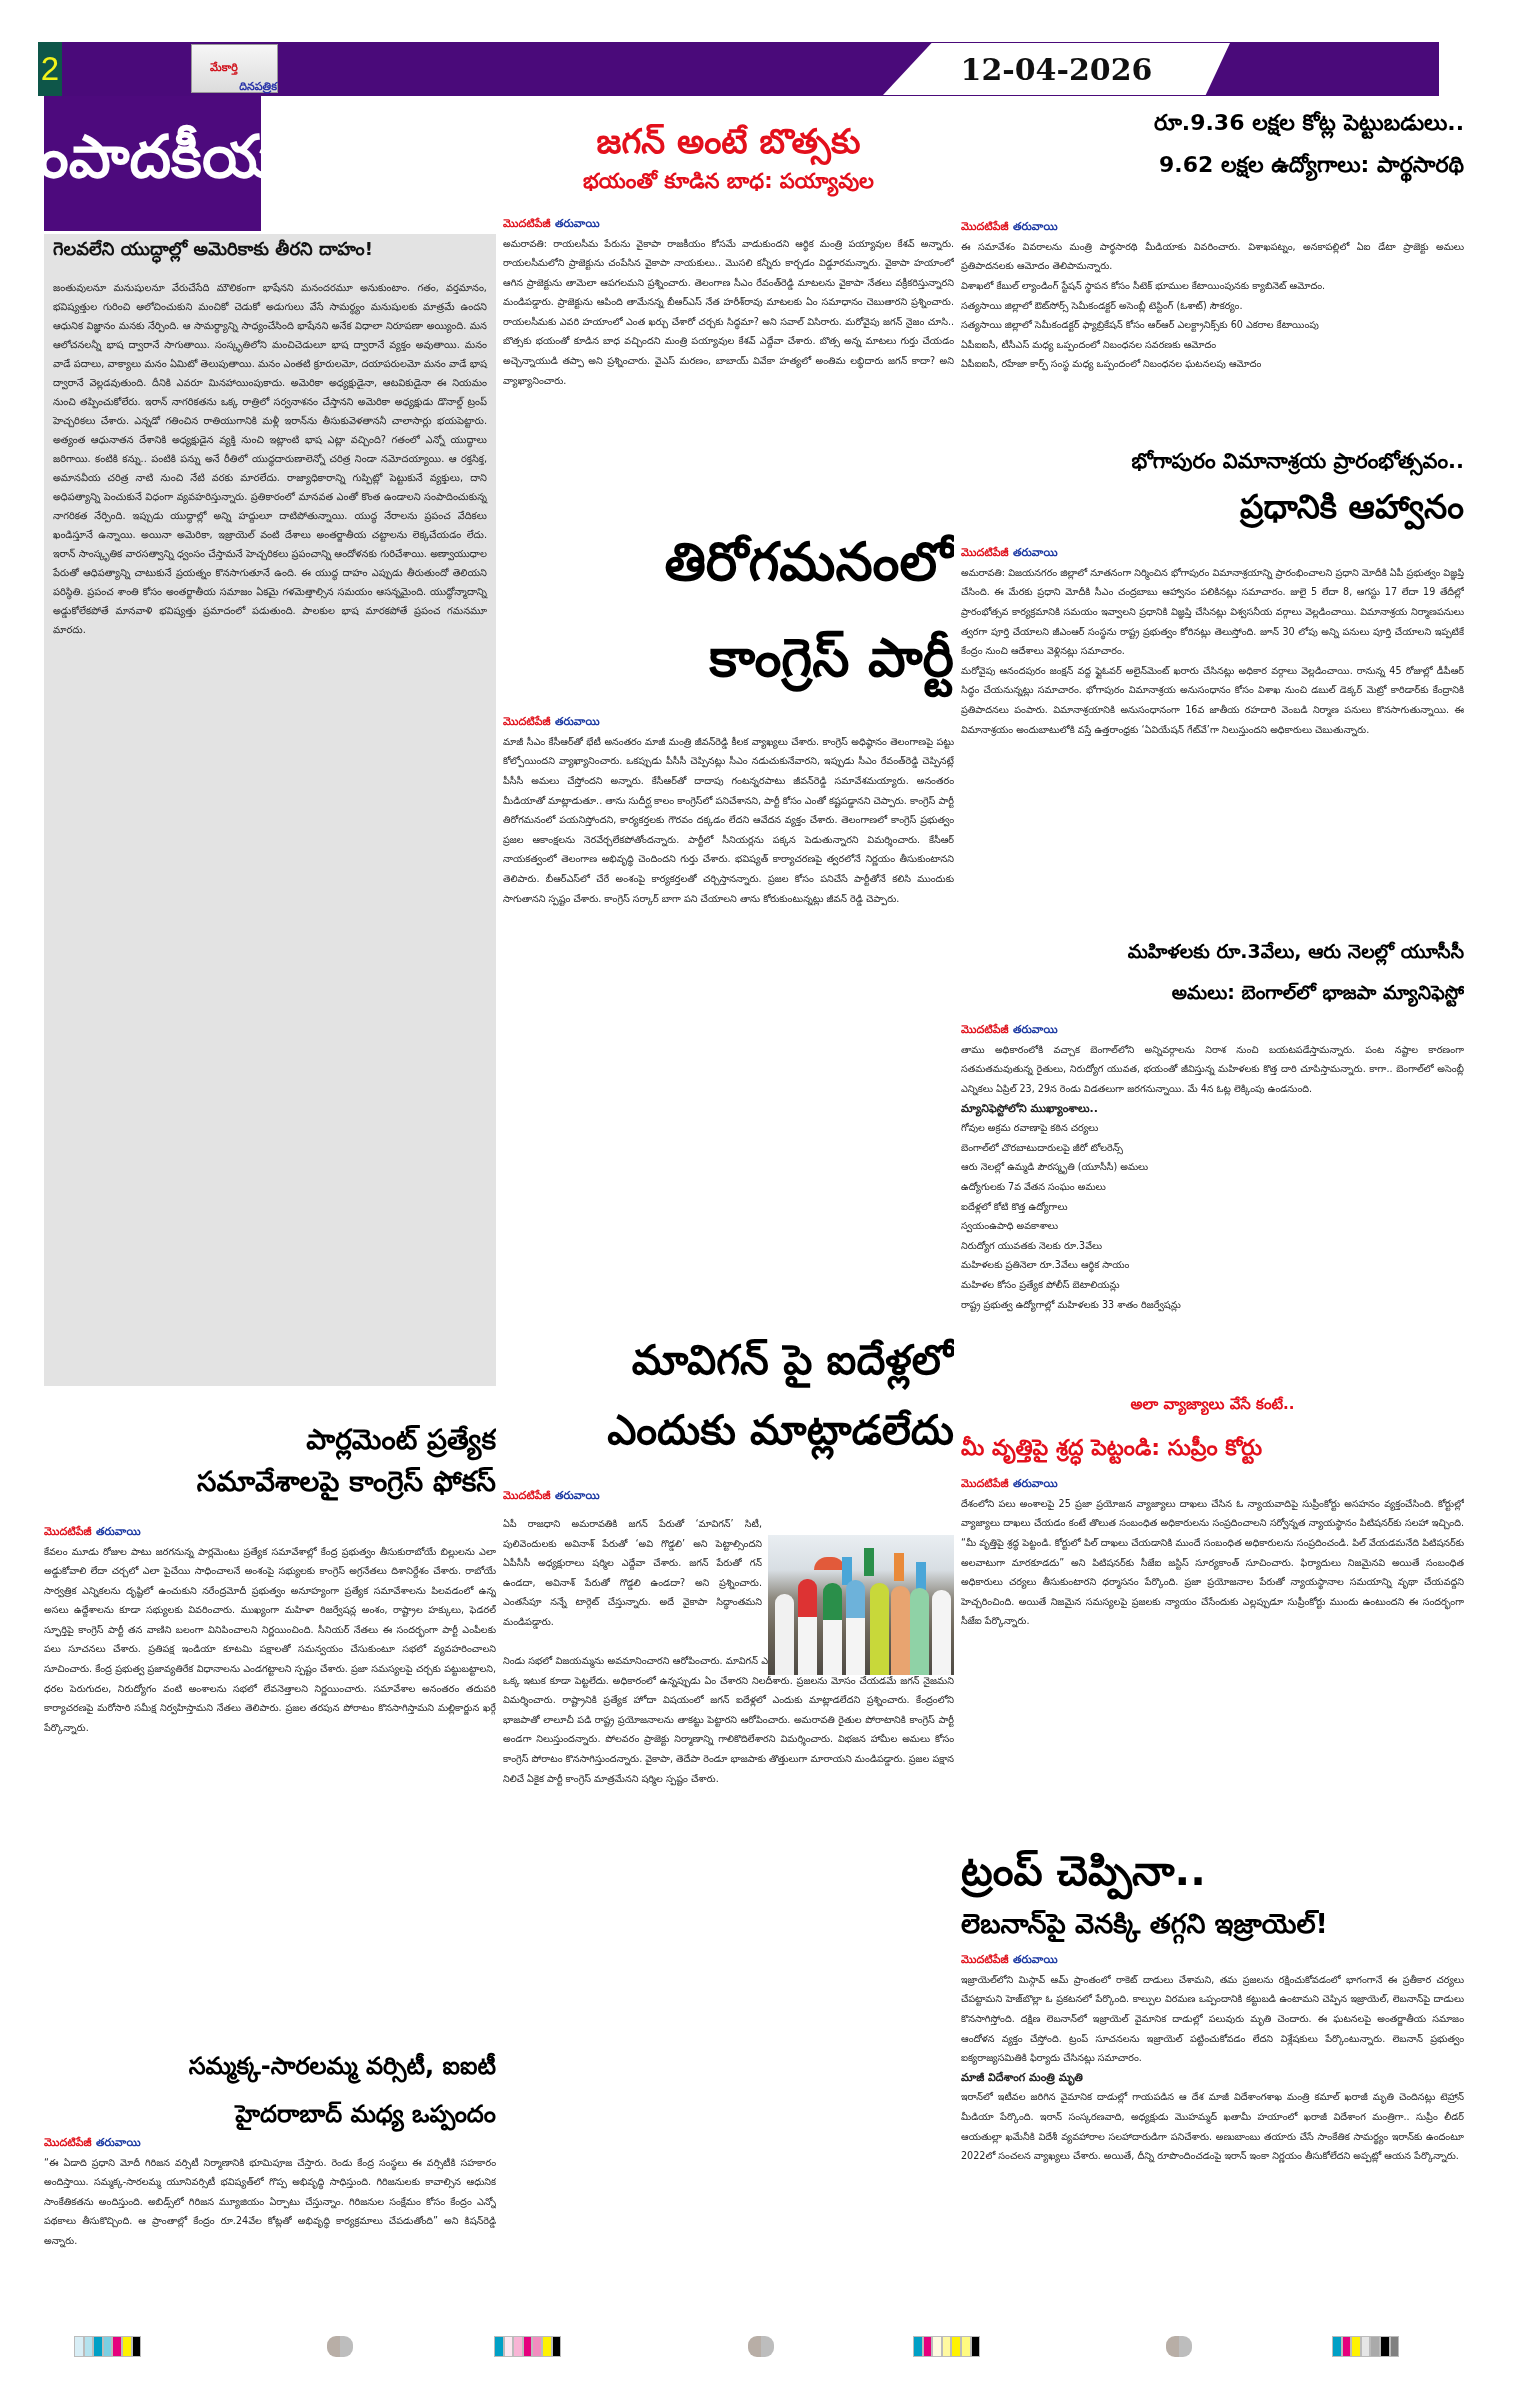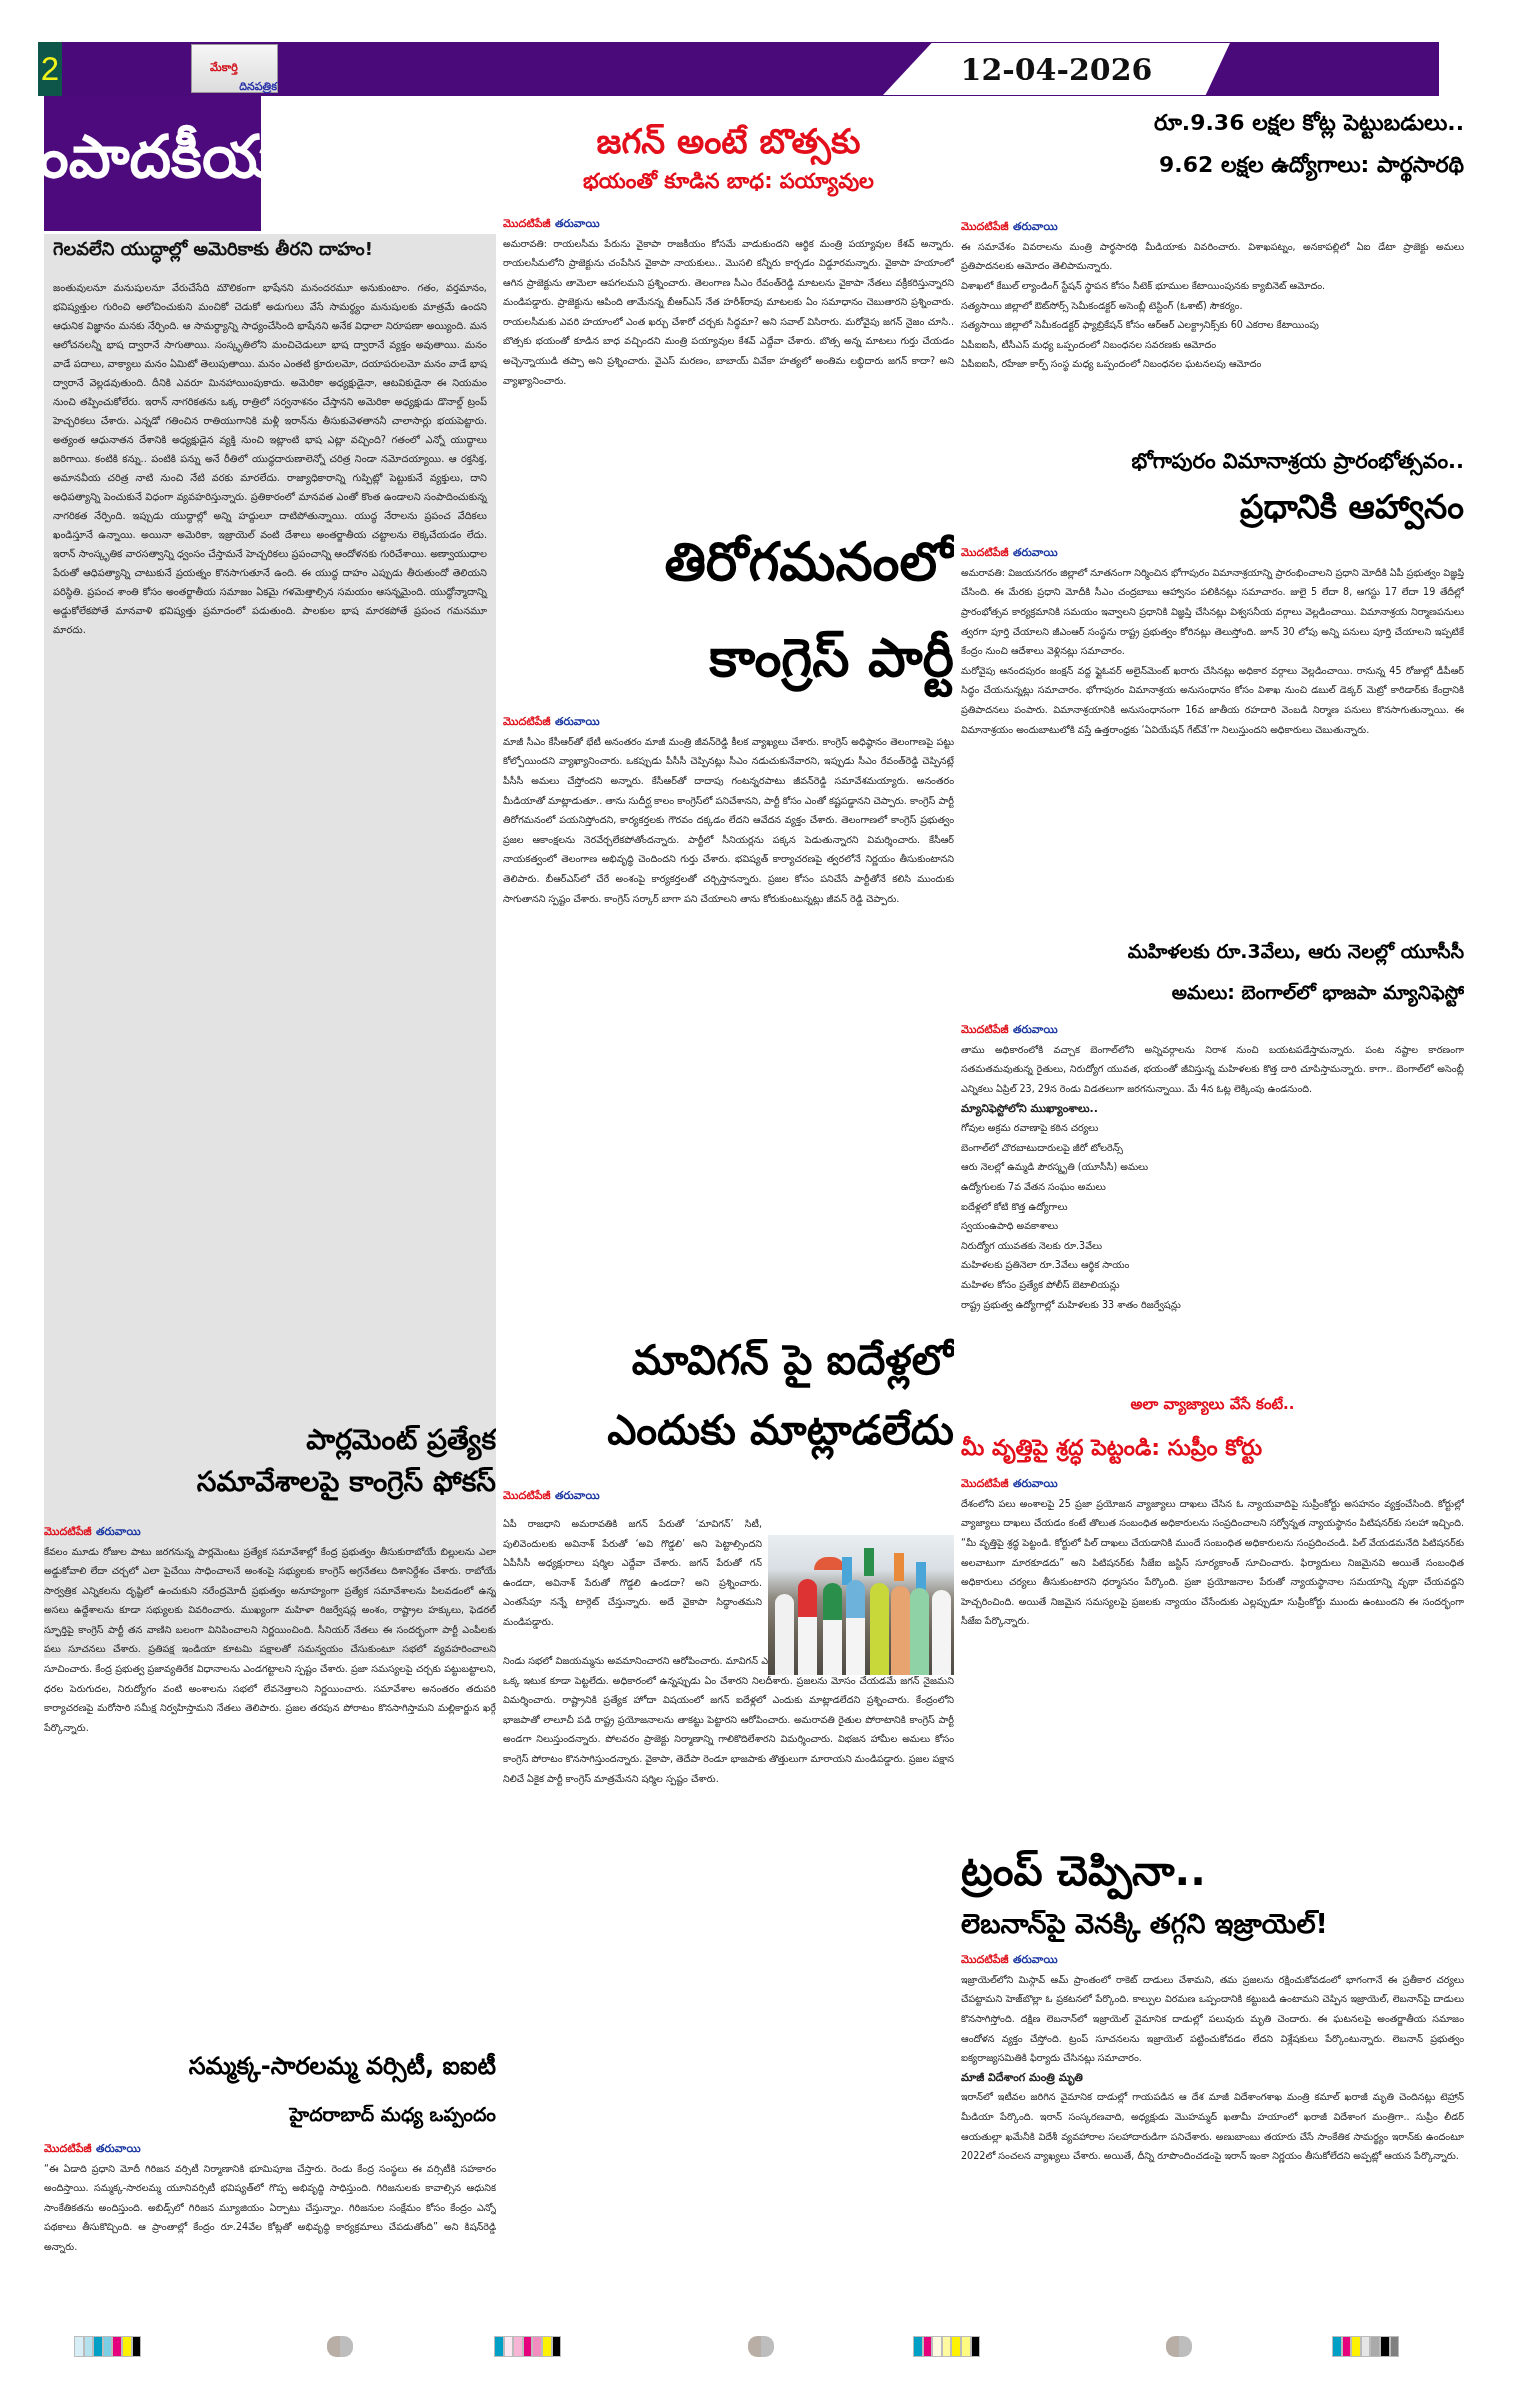--- a/index.html
+++ b/index.html
@@ -7,21 +7,21 @@
   body { font-family: "DejaVu Sans", sans-serif; color: #111; position: relative; }
 
   .masthead { position: absolute; left: 38px; top: 42px; width: 1401px; height: 54px; background: #4a0a7a; }
   .page-no { position: absolute; left: 38px; top: 42px; width: 24px; height: 54px; background: #0e5649; color: #f2f21a; font-size: 33px; line-height: 54px; text-align: center; font-family: "Liberation Sans", sans-serif; }
   .logo { position: absolute; left: 191px; top: 44px; width: 87px; height: 49px; background: linear-gradient(#f6f6f6, #dcdcdc); border: 0.7px solid #999; display: flex; align-items: center; justify-content: center; gap: 1.5px; font-weight: bold; font-size: 11px; padding-left: 18px; }
   .logo .l1 { color: #d0101a; }
   .logo .l2 { color: #2832a8; margin-top: 38px; }
   .date-box { position: absolute; left: 883px; top: 43px; width: 347px; height: 52px; background: #fff; clip-path: polygon(14% 0, 100% 0, 93% 100%, 0 100%); display: flex; align-items: center; justify-content: center; font-family: "DejaVu Serif", serif; font-weight: bold; font-size: 30px; color: #111; }
 
   .editorial-band { position: absolute; left: 44px; top: 96px; width: 217px; height: 135px; background: #4d0a7d; color: #fff; font-size: 59px; font-weight: bold; display: flex; align-items: center; justify-content: center; font-family: "DejaVu Sans", sans-serif; }
-  .editorial-col { position: absolute; left: 44px; top: 234px; width: 452px; height: 1424px; background: #e3e3e3; padding: 4.4px 9px; overflow: hidden; }
+  .editorial-col { position: absolute; left: 44px; top: 234px; width: 452px; height: 1152px; background: #e3e3e3; padding: 4.4px 9px; overflow: hidden; }
   .ed-head { font-size: 18px; font-weight: bold; margin-bottom: 13.3px; }
   .ed-body { font-size: 9.8px; line-height: 19px; text-align: justify; color: #222; }
 
   .col { position: absolute; overflow: hidden; }
   .cont { font-size: 11px; margin-bottom: 1.5px; }
   .cont .c1 { color: #e0141e; font-weight: bold; }
   .cont .c2 { color: #1d3aa3; font-weight: bold; margin-left: 4.4px; }
   .body { font-size: 9.6px; line-height: 19.6px; text-align: justify; color: #222; }
   .body p { margin: 0; }
   .h-black { font-weight: bold; color: #000; text-align: right; }
@@ -56,21 +56,21 @@
 
 <div class="col" style="left:44px; top:1419px; width:452px; height:591px;">
   <div class="h-black" style="font-size:28px; line-height:41px;">పార్లమెంట్ ప్రత్యేక</div>
   <div class="h-black" style="font-size:28px; line-height:44px; margin-bottom:21px;">సమావేశాలపై కాంగ్రెస్ ఫోకస్</div>
   <div class="cont"><span class="c1">మొదటిపేజీ</span><span class="c2">తరువాయి</span></div>
   <div class="body">కేవలం మూడు రోజుల పాటు జరగనున్న పార్లమెంటు ప్రత్యేక సమావేశాల్లో కేంద్ర ప్రభుత్వం తీసుకురాబోయే బిల్లులను ఎలా అడ్డుకోవాలి లేదా చర్చలో ఎలా పైచేయి సాధించాలనే అంశంపై సభ్యులకు కాంగ్రెస్ అగ్రనేతలు దిశానిర్దేశం చేశారు. రాబోయే సార్వత్రిక ఎన్నికలను దృష్టిలో ఉంచుకుని నరేంద్రమోదీ ప్రభుత్వం అనూహ్యంగా ప్రత్యేక సమావేశాలను పిలవడంలో ఉన్న అసలు ఉద్దేశాలను కూడా సభ్యులకు వివరించారు. ముఖ్యంగా మహిళా రిజర్వేషన్ల అంశం, రాష్ట్రాల హక్కులు, ఫెడరల్ స్ఫూర్తిపై కాంగ్రెస్ పార్టీ తన వాణిని బలంగా వినిపించాలని నిర్ణయించింది. సీనియర్ నేతలు ఈ సందర్భంగా పార్టీ ఎంపీలకు పలు సూచనలు చేశారు. ప్రతిపక్ష ఇండియా కూటమి పక్షాలతో సమన్వయం చేసుకుంటూ సభలో వ్యవహరించాలని సూచించారు. కేంద్ర ప్రభుత్వ ప్రజావ్యతిరేక విధానాలను ఎండగట్టాలని స్పష్టం చేశారు. ప్రజా సమస్యలపై చర్చకు పట్టుబట్టాలని, ధరల పెరుగుదల, నిరుద్యోగం వంటి అంశాలను సభలో లేవనెత్తాలని నిర్ణయించారు. సమావేశాల అనంతరం తదుపరి కార్యాచరణపై మరోసారి సమీక్ష నిర్వహిస్తామని నేతలు తెలిపారు. ప్రజల తరపున పోరాటం కొనసాగిస్తామని మల్లికార్జున ఖర్గే పేర్కొన్నారు.</div>
 </div>
 
 <div class="col" style="left:44px; top:2040px; width:452px; height:296px;">
   <div class="h-black" style="font-size:24px; line-height:52px;">సమ్మక్క-సారలమ్మ వర్సిటీ, ఐఐటీ</div>
-  <div class="h-black" style="font-size:19px; line-height:44px; margin-bottom:6px;">హైదరాబాద్ మధ్య ఒప్పందం</div>
+  <div class="h-black" style="font-size:24px; line-height:44px; ">హైదరాబాద్ మధ్య ఒప్పందం</div>
   <div class="cont"><span class="c1">మొదటిపేజీ</span><span class="c2">తరువాయి</span></div>
   <div class="body">“ఈ ఏడాది ప్రధాని మోదీ గిరిజన వర్సిటీ నిర్మాణానికి భూమిపూజ చేస్తారు. రెండు కేంద్ర సంస్థలు ఈ వర్సిటీకి సహకారం అందిస్తాయి. సమ్మక్క-సారలమ్మ యూనివర్సిటీ భవిష్యత్‌లో గొప్ప అభివృద్ధి సాధిస్తుంది. గిరిజనులకు కావాల్సిన ఆధునిక సాంకేతికతను అందిస్తుంది. అబిడ్స్‌లో గిరిజన మ్యూజియం ఏర్పాటు చేస్తున్నాం. గిరిజనుల సంక్షేమం కోసం కేంద్రం ఎన్నో పథకాలు తీసుకొచ్చింది. ఆ ప్రాంతాల్లో కేంద్రం రూ.24వేల కోట్లతో అభివృద్ధి కార్యక్రమాలు చేపడుతోంది” అని కిషన్‌రెడ్డి అన్నారు.</div>
 </div>
 
 <div class="col" style="left:503px; top:118px; width:451px; height:340px;">
   <div class="h-red" style="font-size:34px; line-height:47px;">జగన్ అంటే బొత్సకు</div>
   <div class="h-red" style="font-size:21px; line-height:33px; margin-bottom:19px;">భయంతో కూడిన బాధ: పయ్యావుల</div>
   <div class="cont"><span class="c1">మొదటిపేజీ</span><span class="c2">తరువాయి</span></div>
   <div class="body">అమరావతి: రాయలసీమ పేరును వైకాపా రాజకీయం కోసమే వాడుకుందని ఆర్థిక మంత్రి పయ్యావుల కేశవ్ అన్నారు. రాయలసీమలోని ప్రాజెక్టును చంపేసిన వైకాపా నాయకులు.. మొసలి కన్నీరు కార్చడం విడ్డూరమన్నారు. వైకాపా హయాంలో ఆగిన ప్రాజెక్టును తామెలా ఆపగలమని ప్రశ్నించారు. తెలంగాణ సీఎం రేవంత్‌రెడ్డి మాటలను వైకాపా నేతలు వక్రీకరిస్తున్నారని మండిపడ్డారు. ప్రాజెక్టును ఆపింది తామేనన్న బీఆర్ఎస్ నేత హరీశ్‌రావు మాటలకు ఏం సమాధానం చెబుతారని ప్రశ్నించారు. రాయలసీమకు ఎవరి హయాంలో ఎంత ఖర్చు చేశారో చర్చకు సిద్ధమా? అని సవాల్ విసిరారు. మరోవైపు జగన్ నైజం చూసి.. బొత్సకు భయంతో కూడిన బాధ వచ్చిందని మంత్రి పయ్యావుల కేశవ్ ఎద్దేవా చేశారు. బొత్స అన్న మాటలు గుర్తు చేయడం అచ్చెన్నాయుడి తప్పా అని ప్రశ్నించారు. వైఎస్ మరణం, బాబాయ్ వివేకా హత్యలో అంతిమ లబ్ధిదారు జగన్ కాదా? అని వ్యాఖ్యానించారు.</div>
 </div>

